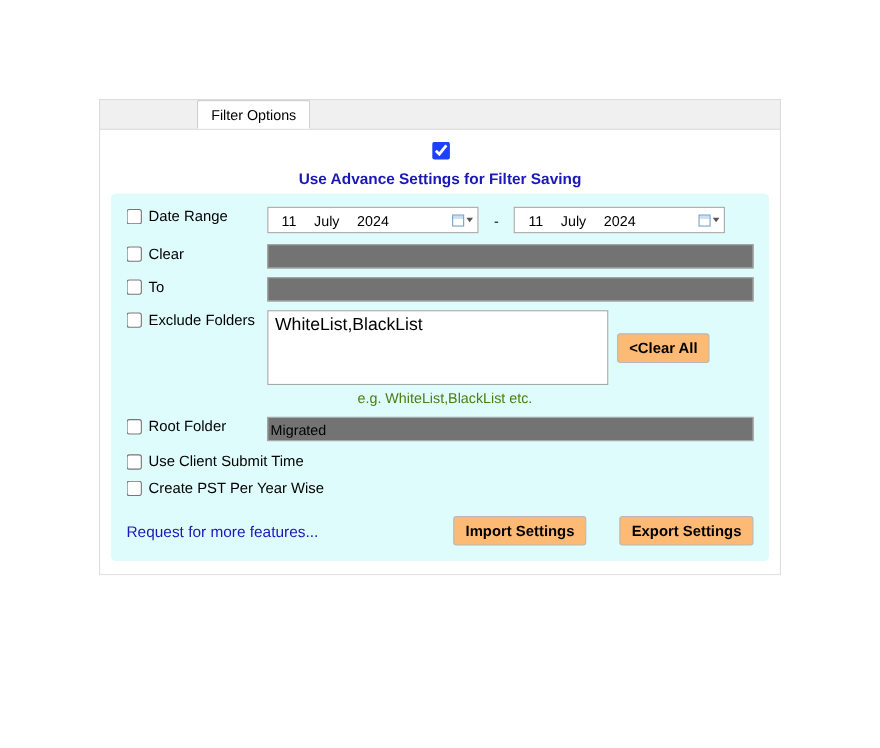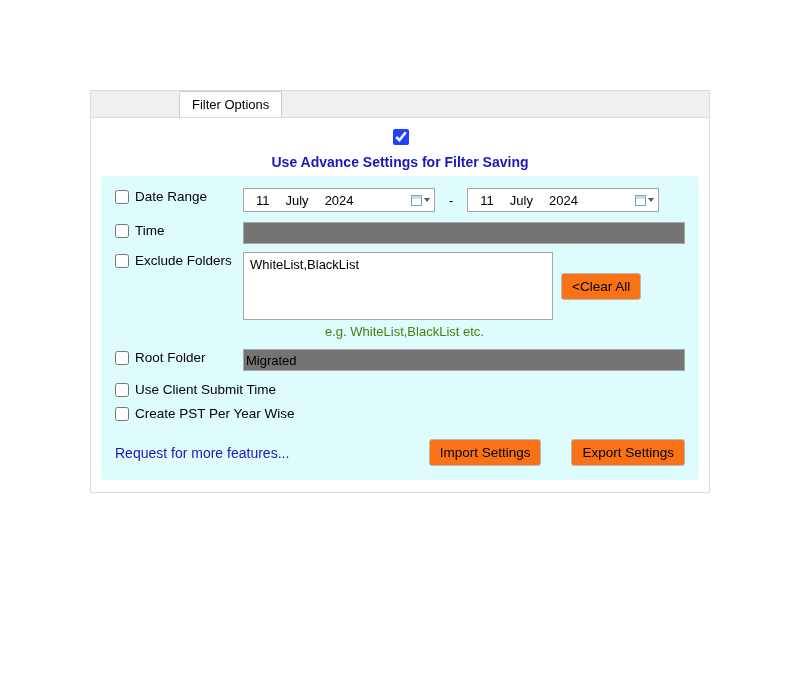--- a/index.html
+++ b/index.html
@@ -110,32 +110,33 @@
     font-family: inherit;
     font-size: 13px;
     padding: 0 2px;
   }
   textarea.ta {
     width: 310px;
     height: 68px;
     border: 1px solid #a8a8a8;
     background: #fff;
     font-family: inherit;
-    font-size: 13px;
+    font-size: 16px;
     padding: 4px 6px;
     resize: none;
   }
   .btn {
-    background: #f97316;
+    background: #fdba74;
     border: 1px solid #b8b8b8;
     border-radius: 3px;
     padding: 5px 10px;
     font-family: inherit;
     font-size: 13.5px;
     cursor: pointer;
+    font-weight: bold;
   }
   .hint {
     font-size: 13px;
     color: #4d7c0f;
     margin: 4px 0 10px 130px;
   }
   .link {
     color: #1b18b9;
     font-size: 14px;
     cursor: pointer;
@@ -206,26 +207,33 @@
             <span class="date-dd">
               <span class="cal-icon"></span>
               <span class="caret"></span>
             </span>
           </span>
         </div>
       </div>
 
       <div class="row tight">
         <input type="checkbox" class="ck" style="">
-        <span class="lbl">Time</span>
+        <span class="lbl">Clear</span>
         <div class="field-area">
           <input class="text-in" value="" style="">
         </div>
       </div>
 
+      <div class="row tight">
+        <input type="checkbox" class="ck" style="">
+        <span class="lbl">To</span>
+        <div class="field-area">
+          <input class="text-in" value="" style="">
+        </div>
+      </div>
 
 
       <div class="row" style="margin-bottom:2px">
         <input type="checkbox" class="ck" style="">
         <span class="lbl">Exclude Folders</span>
         <div class="field-area" style="align-items:center">
           <textarea class="ta" style="">WhiteList,BlackList</textarea>
           <button class="btn">&lt;Clear All</button>
         </div>
       </div>

